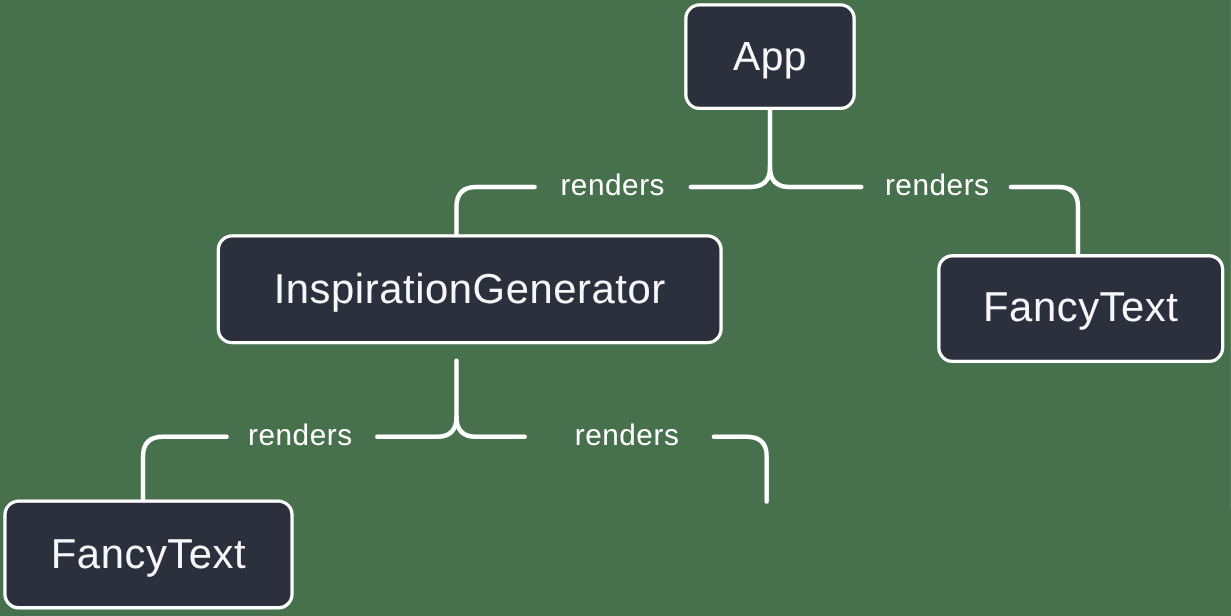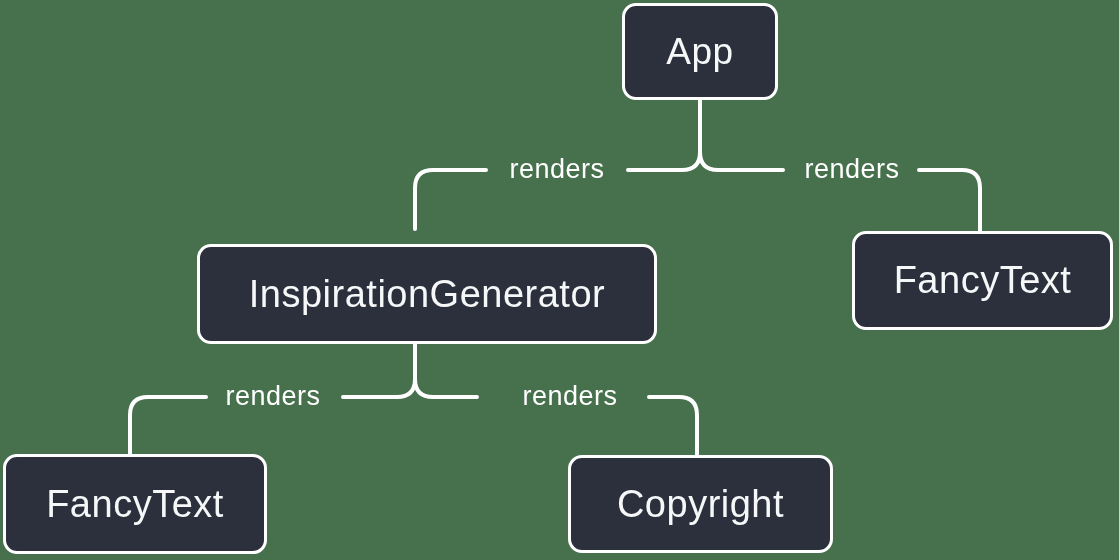--- a/index.html
+++ b/index.html
@@ -30,21 +30,21 @@
     border: 3px solid var(--node-border, #FFFFFF);
     border-radius: 14px;
     color: var(--text, #F6F7F9);
     display: flex;
     align-items: center;
     justify-content: center;
     font-weight: 500;
     letter-spacing: 0.5px;
   }
   .node-app        { left: 622px; top: 3px;   width: 156px; height: 97px;  font-size: 37px; }
-  .node-ig         { left: 197px; top: 244px; width: 460px; height: 100px; font-size: 38px; }
+  .node-ig         { left: 197px; top: 213px; width: 460px; height: 100px; font-size: 38px; }
   .node-ft-top     { left: 852px; top: 231px; width: 261px; height: 99px;  font-size: 38px; }
   .node-ft-bottom  { left: 3px;   top: 454px; width: 264px; height: 100px; font-size: 38px; }
   .node-copyright  { left: 568px; top: 455px; width: 265px; height: 98px;  font-size: 38px; }
   .edge-label {
     position: absolute;
     transform: translate(-50%, -50%);
     color: var(--line, #FFFFFF);
     font-size: 27px;
     font-weight: 400;
     letter-spacing: 0.5px;
@@ -86,22 +86,19 @@
   </div>
 
   <div class="node node-ft-top">
     <span>FancyText</span>
   </div>
 
   <div class="node node-ft-bottom">
     <span>FancyText</span>
   </div>
 
-  <div class="node node-copyright">
-    <span>Copyright</span>
-  </div>
 
   <span class="edge-label edge-label-1">renders</span>
   <span class="edge-label edge-label-2">renders</span>
   <span class="edge-label edge-label-3">renders</span>
   <span class="edge-label edge-label-4">renders</span>
 
 </div>
 
 </body></html>

